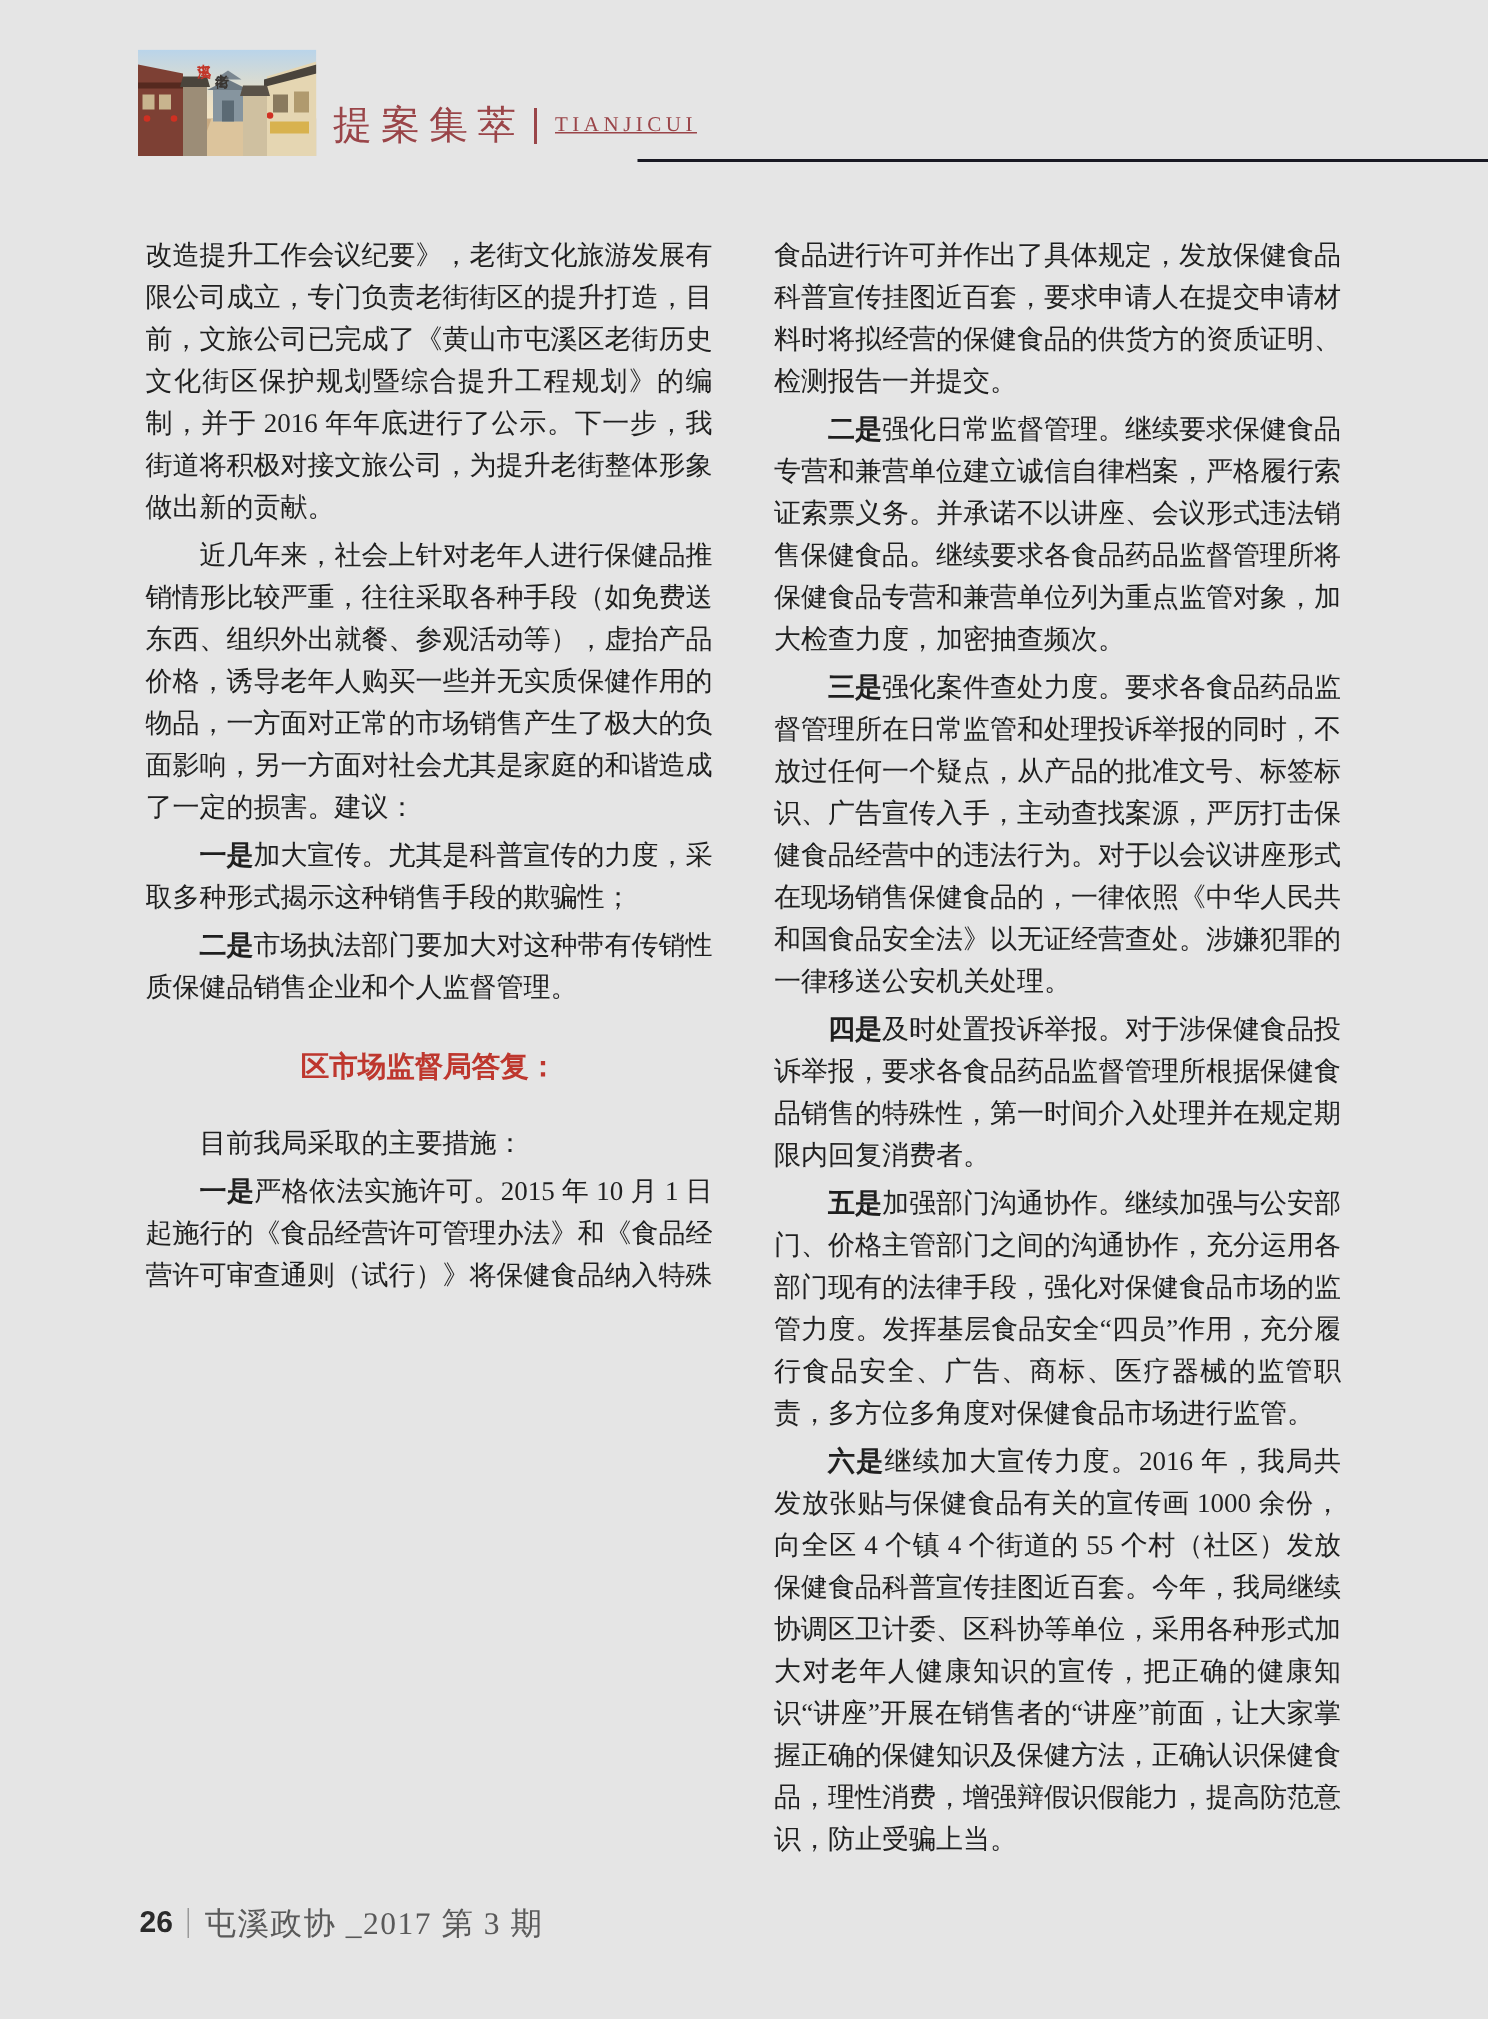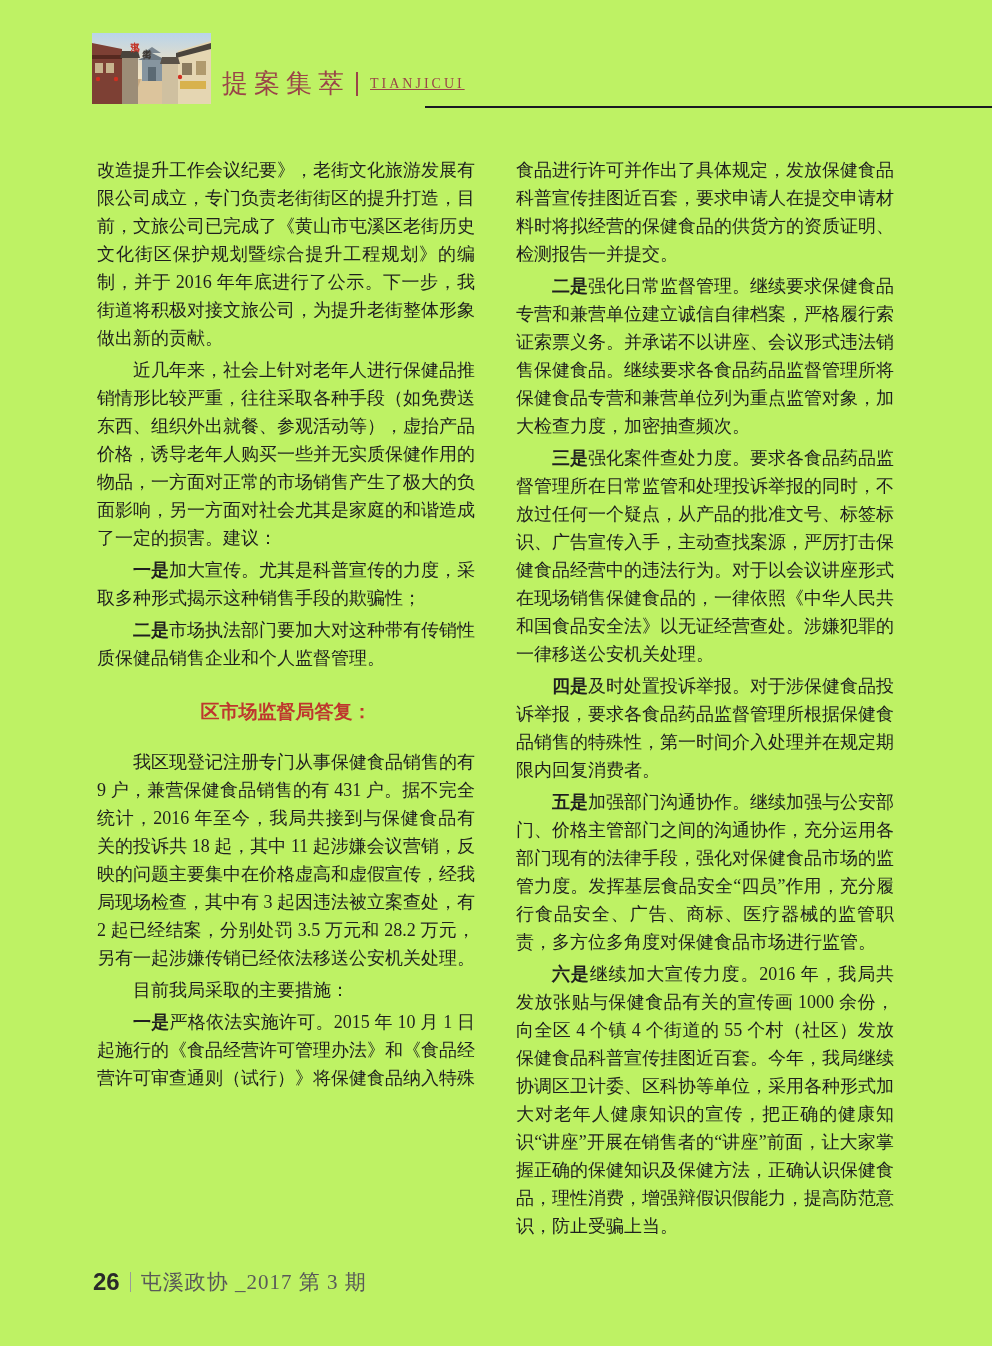--- a/index.html
+++ b/index.html
@@ -1,17 +1,17 @@
 <!DOCTYPE html>
 <html><head>
 <meta charset="utf-8">
 <style>
   html,body { margin:0; padding:0; background:#ffffff; }
   .page {
-    position:relative; width:992px; height:1346px; background:#bef264;
+    position:relative; width:992px; height:1346px; background:#e5e5e5;
     font-family:"Liberation Serif","DejaVu Serif",serif;
     color:#1f1f1f; overflow:hidden;
   }
 
   
   .photo {
     position:absolute; left:92px; top:33px; width:119px; height:71px;
     overflow:hidden;
   }
   .photo svg { display:block; }
@@ -67,21 +67,21 @@
     margin:26px 0 22px 0; text-indent:0; text-align:center;
     font-family:"Liberation Sans","DejaVu Sans",sans-serif;
   }
 
   
   .footer {
     position:absolute; left:93px; top:1268px; display:flex; align-items:center;
   }
   .page-number {
     font-family:"Liberation Sans","DejaVu Sans",sans-serif;
-    font-size:24px; font-weight:bold; color:#2a2a2a;
+    font-size:20px; font-weight:bold; color:#2a2a2a;
   }
   .footer-divider {
     width:1px; height:20px; background:#9a9a9a; margin:0 10px;
   }
   .footer-text {
     font-size:21px; color:#595959; letter-spacing:1px;
   }
 </style>
 </head>
 <body>
@@ -138,21 +138,20 @@
   <div class="col col-left">
     <p class="para noindent"><span>改造提升工作会议纪要》，老街文化旅游发展有限公司成立，专门负责老街街区的提升打造，目前，文旅公司已完成了《黄山市屯溪区老街历史文化街区保护规划暨综合提升工程规划》的编制，并于 2016 年年底进行了公示。下一步，我街道将积极对接文旅公司，为提升老街整体形象做出新的贡献。</span></p>
 
 
     <p class="para"><span>近几年来，社会上针对老年人进行保健品推销情形比较严重，往往采取各种手段（如免费送东西、组织外出就餐、参观活动等），虚抬产品价格，诱导老年人购买一些并无实质保健作用的物品，一方面对正常的市场销售产生了极大的负面影响，另一方面对社会尤其是家庭的和谐造成了一定的损害。建议：</span></p>
     <p class="para"><span class="lead">一是</span><span>加大宣传。尤其是科普宣传的力度，采取多种形式揭示这种销售手段的欺骗性；</span></p>
     <p class="para"><span class="lead">二是</span><span>市场执法部门要加大对这种带有传销性质保健品销售企业和个人监督管理。</span></p>
 
     <p class="reply-heading">区市场监督局答复：</p>
 
-    <p class="para"><span>我区现登记注册专门从事保健食品销售的有 9 户，兼营保健食品销售的有 431 户。据不完全统计，2016 年至今，我局共接到与保健食品有关的投诉共 18 起，其中 11 起涉嫌会议营销，反映的问题主要集中在价格虚高和虚假宣传，经我局现场检查，其中有 3 起因违法被立案查处，有 2 起已经结案，分别处罚 3.5 万元和 28.2 万元，另有一起涉嫌传销已经依法移送公安机关处理。</span></p>
     <p class="para"><span>目前我局采取的主要措施：</span></p>
     <p class="para"><span class="lead">一是</span><span>严格依法实施许可。2015 年 10 月 1 日起施行的《食品经营许可管理办法》和《食品经营许可审查通则（试行）》将保健食品纳入特殊</span></p>
   </div>
 
   <div class="col col-right">
     <p class="para noindent"><span>食品进行许可并作出了具体规定，发放保健食品科普宣传挂图近百套，要求申请人在提交申请材料时将拟经营的保健食品的供货方的资质证明、检测报告一并提交。</span></p>
     <p class="para"><span class="lead">二是</span><span>强化日常监督管理。继续要求保健食品专营和兼营单位建立诚信自律档案，严格履行索证索票义务。并承诺不以讲座、会议形式违法销售保健食品。继续要求各食品药品监督管理所将保健食品专营和兼营单位列为重点监管对象，加大检查力度，加密抽查频次。</span></p>
     <p class="para"><span class="lead">三是</span><span>强化案件查处力度。要求各食品药品监督管理所在日常监管和处理投诉举报的同时，不放过任何一个疑点，从产品的批准文号、标签标识、广告宣传入手，主动查找案源，严厉打击保健食品经营中的违法行为。对于以会议讲座形式在现场销售保健食品的，一律依照《中华人民共和国食品安全法》以无证经营查处。涉嫌犯罪的一律移送公安机关处理。</span></p>
     <p class="para"><span class="lead">四是</span><span>及时处置投诉举报。对于涉保健食品投诉举报，要求各食品药品监督管理所根据保健食品销售的特殊性，第一时间介入处理并在规定期限内回复消费者。</span></p>
     <p class="para"><span class="lead">五是</span><span>加强部门沟通协作。继续加强与公安部门、价格主管部门之间的沟通协作，充分运用各部门现有的法律手段，强化对保健食品市场的监管力度。发挥基层食品安全“四员”作用，充分履行食品安全、广告、商标、医疗器械的监管职责，多方位多角度对保健食品市场进行监管。</span></p>

